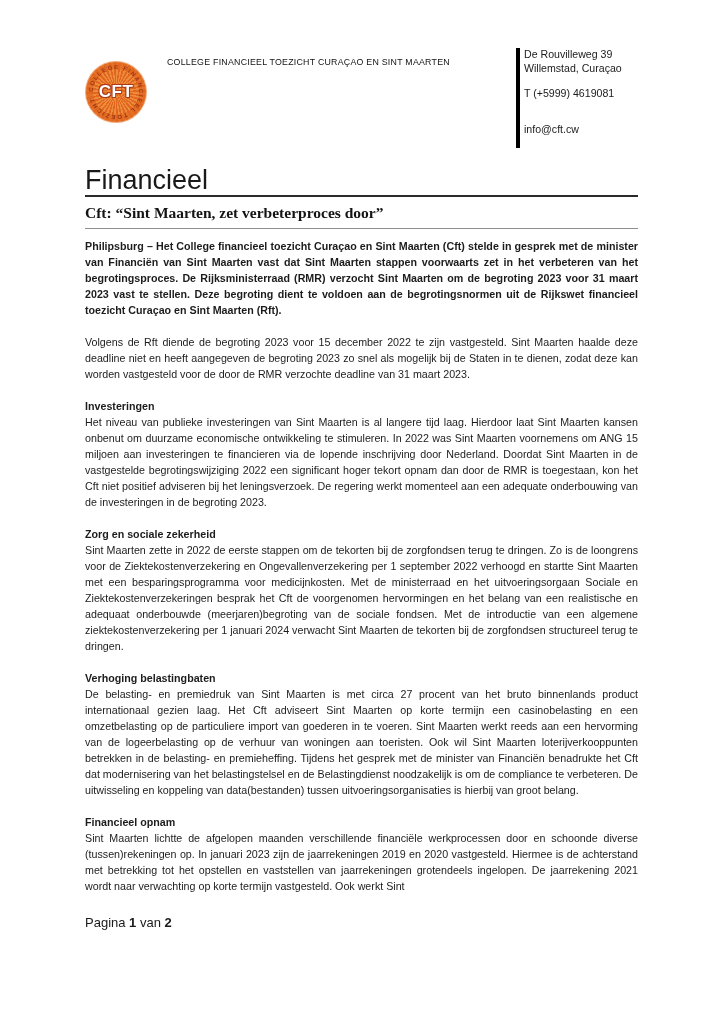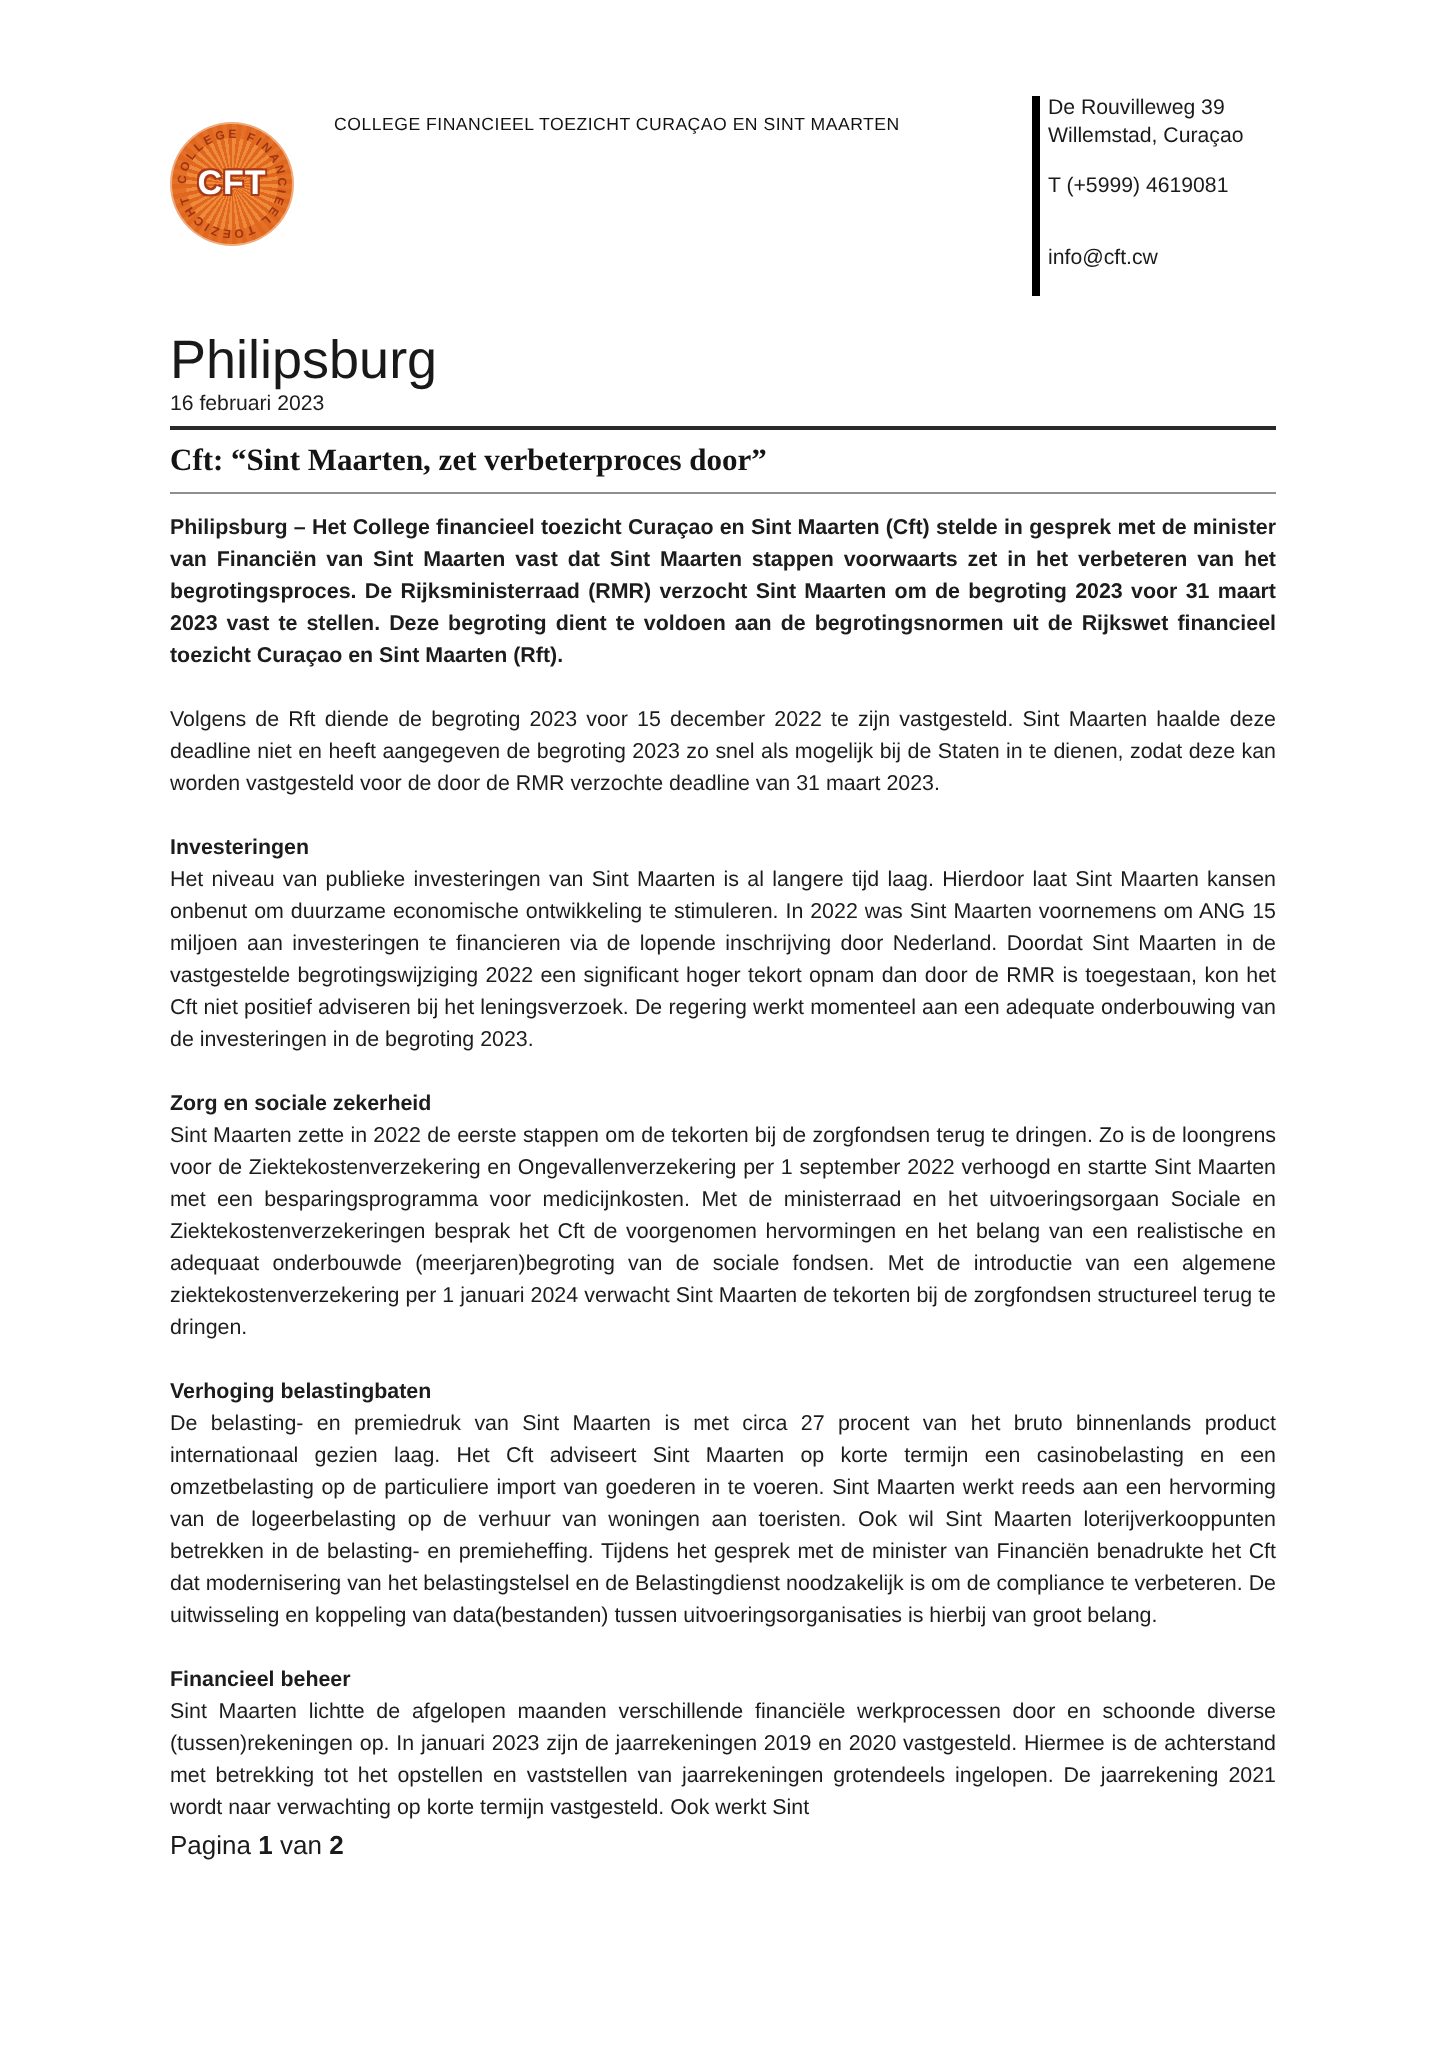--- a/index.html
+++ b/index.html
@@ -88,22 +88,21 @@
   <div class="contact">
     <div>De Rouvilleweg 39</div>
     <div>Willemstad, Curaçao</div>
     <div class="gap-s"></div>
     <div>T (+5999) 4619081</div>
     <div class="gap-l"></div>
     <div>info@cft.cw</div>
   </div>
 
   <div class="content">
-    <div class="doc-type">Philipsburg</div>
-    <div class="doc-date">16 februari 2023</div>
+    <div class="doc-type">Financieel</div>
     <hr class="rule-dark">
     <div class="doc-title">Cft: “Sint Maarten, zet verbeterproces door”</div>
     <hr class="rule-light">
 
     <p class="lead">Philipsburg – Het College financieel toezicht Curaçao en Sint Maarten (Cft) stelde in gesprek met de minister van Financiën van Sint Maarten vast dat Sint Maarten stappen voorwaarts zet in het verbeteren van het begrotingsproces. De Rijksministerraad (RMR) verzocht Sint Maarten om de begroting 2023 voor 31 maart 2023 vast te stellen. Deze begroting dient te voldoen aan de begrotingsnormen uit de Rijkswet financieel toezicht Curaçao en Sint Maarten (Rft).</p>
     <p class="para">Volgens de Rft diende de begroting 2023 voor 15 december 2022 te zijn vastgesteld. Sint Maarten haalde deze deadline niet en heeft aangegeven de begroting 2023 zo snel als mogelijk bij de Staten in te dienen, zodat deze kan worden vastgesteld voor de door de RMR verzochte deadline van 31 maart 2023.</p>
 
     <section>
       <p class="sec-head">Investeringen</p>
       <p class="para">Het niveau van publieke investeringen van Sint Maarten is al langere tijd laag. Hierdoor laat Sint Maarten kansen onbenut om duurzame economische ontwikkeling te stimuleren. In 2022 was Sint Maarten voornemens om ANG 15 miljoen aan investeringen te financieren via de lopende inschrijving door Nederland. Doordat Sint Maarten in de vastgestelde begrotingswijziging 2022 een significant hoger tekort opnam dan door de RMR is toegestaan, kon het Cft niet positief adviseren bij het leningsverzoek. De regering werkt momenteel aan een adequate onderbouwing van de investeringen in de begroting 2023.</p>
@@ -113,21 +112,21 @@
       <p class="sec-head">Zorg en sociale zekerheid</p>
       <p class="para">Sint Maarten zette in 2022 de eerste stappen om de tekorten bij de zorgfondsen terug te dringen. Zo is de loongrens voor de Ziektekostenverzekering en Ongevallenverzekering per 1 september 2022 verhoogd en startte Sint Maarten met een besparingsprogramma voor medicijnkosten. Met de ministerraad en het uitvoeringsorgaan Sociale en Ziektekostenverzekeringen besprak het Cft de voorgenomen hervormingen en het belang van een realistische en adequaat onderbouwde (meerjaren)begroting van de sociale fondsen. Met de introductie van een algemene ziektekostenverzekering per 1 januari 2024 verwacht Sint Maarten de tekorten bij de zorgfondsen structureel terug te dringen.</p>
     </section>
 
     <section>
       <p class="sec-head">Verhoging belastingbaten</p>
       <p class="para">De belasting- en premiedruk van Sint Maarten is met circa 27 procent van het bruto binnenlands product internationaal gezien laag. Het Cft adviseert Sint Maarten op korte termijn een casinobelasting en een omzetbelasting op de particuliere import van goederen in te voeren. Sint Maarten werkt reeds aan een hervorming van de logeerbelasting op de verhuur van woningen aan toeristen. Ook wil Sint Maarten loterijverkooppunten betrekken in de belasting- en premieheffing. Tijdens het gesprek met de minister van Financiën benadrukte het Cft dat modernisering van het belastingstelsel en de Belastingdienst noodzakelijk is om de compliance te verbeteren. De uitwisseling en koppeling van data(bestanden) tussen uitvoeringsorganisaties is hierbij van groot belang.</p>
     </section>
 
     <section>
-      <p class="sec-head">Financieel beheer</p>
+      <p class="sec-head">Financieel opnam</p>
       <p class="para last">Sint Maarten lichtte de afgelopen maanden verschillende financiële werkprocessen door en schoonde diverse (tussen)rekeningen op. In januari 2023 zijn de jaarrekeningen 2019 en 2020 vastgesteld. Hiermee is de achterstand met betrekking tot het opstellen en vaststellen van jaarrekeningen grotendeels ingelopen. De jaarrekening 2021 wordt naar verwachting op korte termijn vastgesteld. Ook werkt Sint</p>
     </section>
   </div>
 
   <div class="footer">
     <span>Pagina</span>
     <b>1</b>
     <span>van</span>
     <b>2</b>
   </div>

